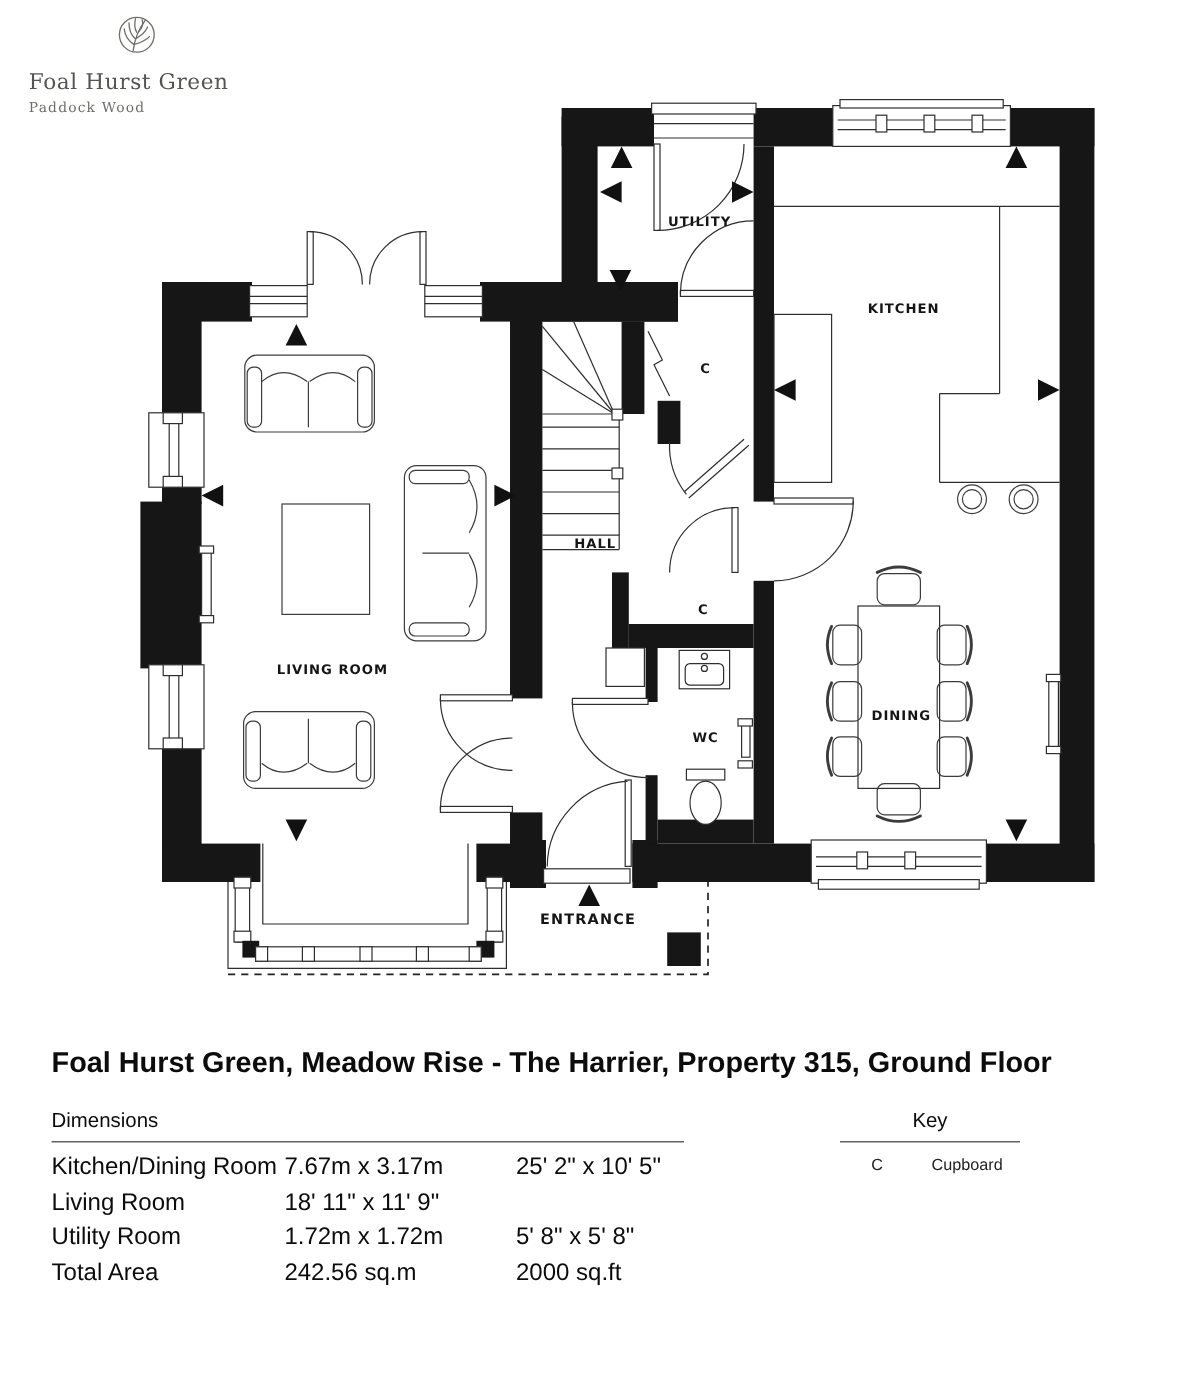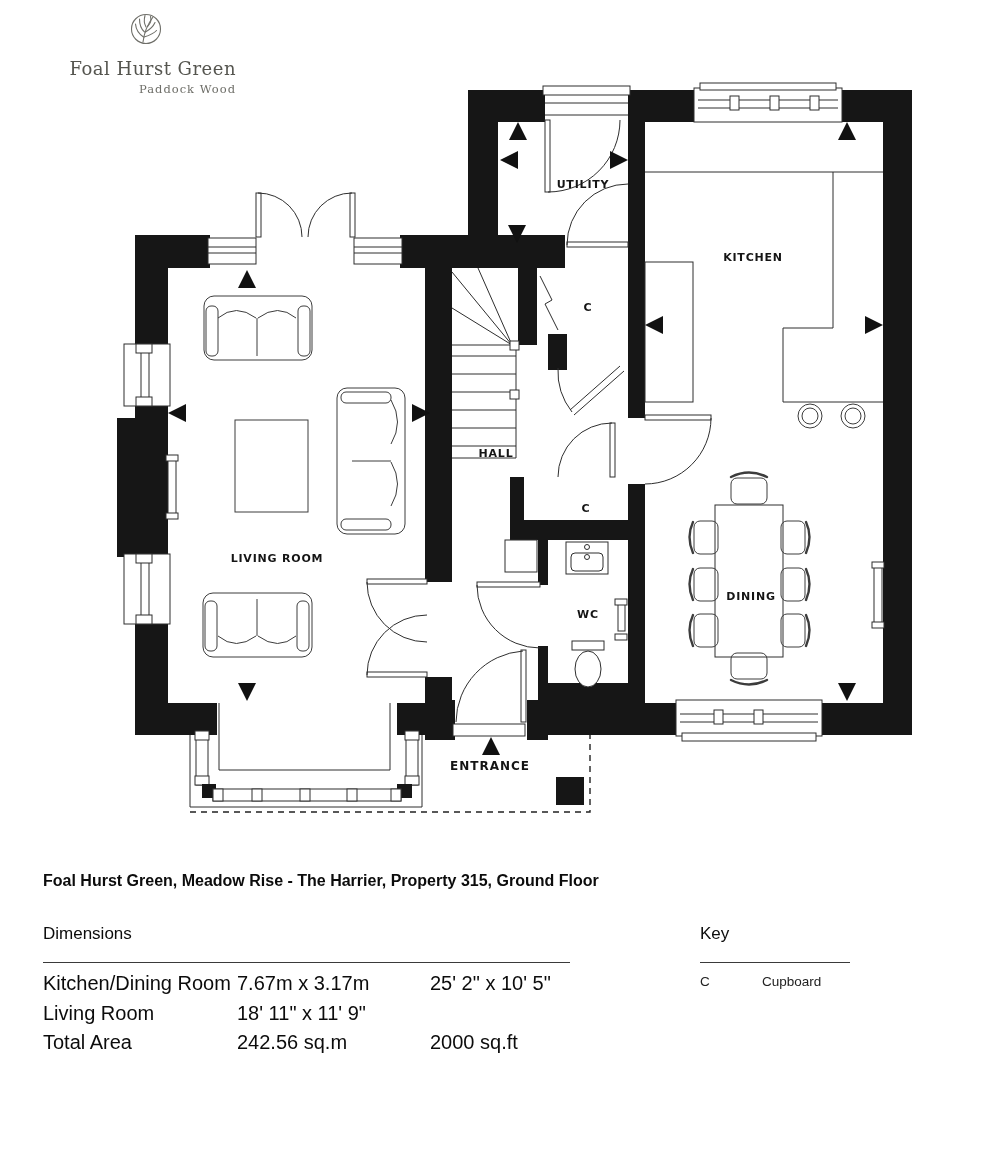--- a/index.html
+++ b/index.html
@@ -1,40 +1,40 @@
 <!DOCTYPE html>
 <html><head>
 <meta charset="utf-8">
 <style>
   html,body{margin:0;padding:0;background:#fff;}
   .page{position:relative;width:1000px;height:1150px;background:#fff;overflow:hidden;
         font-family:"Liberation Sans", sans-serif;color:#111;}
   
-  .logo{position:absolute;left:24px;top:6px;width:180px;text-align:right;margin-left:32px;}
+  .logo{position:absolute;left:24px;top:6px;width:180px;text-align:left;}
   .logo-tree{display:block;margin:0 auto;}
   .logo-name{font-family:"DejaVu Serif", serif;font-size:18px;letter-spacing:.5px;color:#55554f;margin-top:6px;}
   .logo-tag{font-family:"DejaVu Serif", serif;font-size:11.5px;letter-spacing:1px;color:#6e6e68;margin-top:3px;}
   
   .plan-svg{position:absolute;left:0;top:0;}
   .room-label{font-family:"DejaVu Sans", sans-serif;font-size:11px;font-weight:700;letter-spacing:.8px;fill:#151515;text-anchor:middle;}
   .entrance-label{font-family:"DejaVu Sans", sans-serif;font-size:12px;font-weight:700;letter-spacing:1px;fill:#151515;text-anchor:middle;}
   .wall{fill:#161616;stroke:none;}
   .thin{fill:none;stroke:#2e2e2e;stroke-width:1;}
   .thin-w{fill:#fff;stroke:#2e2e2e;stroke-width:1;}
   .furn{fill:none;stroke:#3c3c3c;stroke-width:1;}
   .furn2{fill:none;stroke:#3c3c3c;stroke-width:2.4;stroke-linecap:round;}
   .arrow{fill:#111;stroke:none;}
   .dash{fill:none;stroke:#222;stroke-width:1.4;stroke-dasharray:6 5;}
   
-  .title{position:absolute;left:43px;top:872px;font-size:16px;font-weight:700;color:#0c0c0c;}
+  .title{position:absolute;left:43px;top:872px;font-size:24px;font-weight:700;color:#0c0c0c;}
   .dims{position:absolute;left:43px;top:924px;width:527px;}
   .dims h3,.key h3{margin:0 0 6px 0;font-size:17px;font-weight:400;color:#0c0c0c;
-       border-bottom:1.5px solid #3a3a3a;padding-bottom:18px;}
+       border-bottom:1.5px solid #3a3a3a;padding-bottom:7px;}
   .dim-row{display:grid;grid-template-columns:194px 193px auto;font-size:20px;line-height:29.6px;color:#0c0c0c;}
-  .key{position:absolute;left:700px;top:924px;width:150px;}
+  .key{position:absolute;left:700px;top:924px;width:150px;text-align:center;}
   .key-row{display:grid;grid-template-columns:62px auto;font-size:13.5px;line-height:26px;color:#222;}
 </style>
 </head>
 <body>
 
 <div class="page">
 
   <div class="logo">
     <svg class="logo-tree" width="46" height="46" viewBox="0 0 46 46">
       <g fill="none" stroke="#6f6f69" stroke-width="1.1" stroke-linecap="round">
@@ -345,20 +345,25 @@
     <div class="dim-row">
       <span>Kitchen/Dining Room</span>
       <span>7.67m x 3.17m</span>
       <span>25' 2" x 10' 5"</span>
     </div>
     <div class="dim-row">
       <span>Living Room</span>
       <span>18' 11" x 11' 9"</span>
     </div>
     <div class="dim-row">
+      <span>Utility Room</span>
+      <span>1.72m x 1.72m</span>
+      <span>5' 8" x 5' 8"</span>
+    </div>
+    <div class="dim-row">
       <span>Total Area</span>
       <span>242.56 sq.m</span>
       <span>2000 sq.ft</span>
     </div>
   </div>
 
   <div class="key">
     <h3>Key</h3>
     <div class="key-row">
       <span>C</span>

